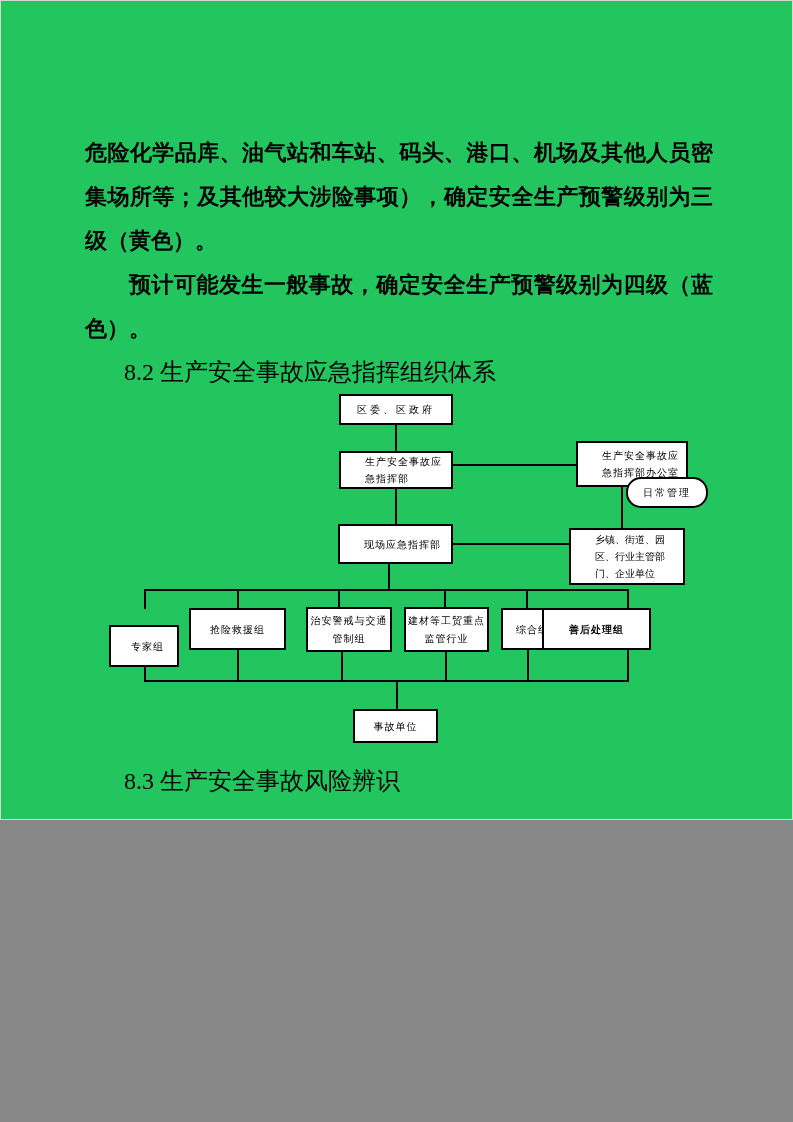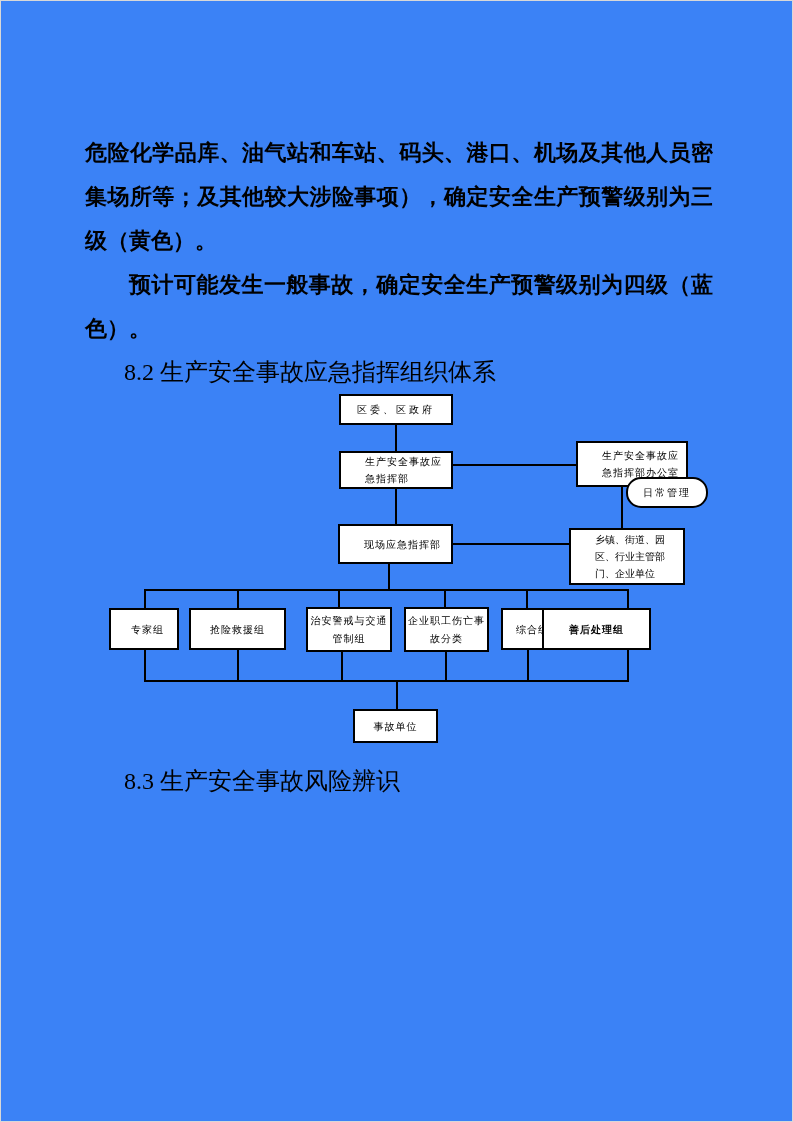--- a/index.html
+++ b/index.html
@@ -1,20 +1,20 @@
 <!DOCTYPE html>
 <html><head>
 <meta charset="utf-8">
 <style>
   html,body { margin:0; padding:0; background:#888; }
   .page {
     position:relative;
-    width:793px; height:1122px;
+    width:793px; height:820px;
     margin:0 auto;
-    background:#3b82f6;
+    background:#22c55e;
     border:1px solid #d8d8d8;
     box-sizing:border-box;
     overflow:hidden;
     font-family:"Liberation Serif", serif;
     color:#000;
   }
   .body-text {
     position:absolute;
     left:84px; width:628px;
     margin:0;
@@ -114,27 +114,27 @@
     <div class="node l ls1" style="left:338px;top:450px;width:114px;height:38px;">生产安全事故应急指挥部</div>
 
     <div class="node l ls1" style="left:575px;top:440px;width:112px;height:46px;">生产安全事故应急指挥部办公室</div>
 
     <div class="node c ls2" style="left:625px;top:476px;width:82px;height:31px;border-radius:15px;">日常管理</div>
 
     <div class="node l ls1" style="left:337px;top:523px;width:115px;height:40px;">现场应急指挥部</div>
 
     <div class="node l" style="left:568px;top:527px;width:116px;height:57px;">乡镇、街道、园区、行业主管部门、企业单位</div>
 
-    <div class="node c ls1" style="left:108px;top:607px;width:70px;height:42px;padding-left:7px;">专家组</div>
+    <div class="node c ls1" style="left:108px;top:624px;width:70px;height:42px;padding-left:7px;">专家组</div>
 
     <div class="node c ls1" style="left:188px;top:607px;width:97px;height:42px;">抢险救援组</div>
 
     <div class="node c ls1 lh18" style="left:305px;top:606px;width:86px;height:45px;">治安警戒与交通管制组</div>
 
-    <div class="node c ls1 lh18" style="left:403px;top:606px;width:85px;height:45px;">企业职工伤亡事故分类</div>
+    <div class="node c ls1 lh18" style="left:403px;top:606px;width:85px;height:45px;">建材等工贸重点监管行业</div>
 
     <div class="node c ls1" style="left:500px;top:607px;width:63px;height:42px;">综合组</div>
 
     <div class="node c ls1" style="left:541px;top:607px;width:109px;height:42px;font-weight:bold;">善后处理组</div>
 
     <div class="node c ls1" style="left:352px;top:708px;width:85px;height:34px;">事故单位</div>
   </div>
 
   <h2 class="heading h83">8.3 生产安全事故风险辨识</h2>
 

